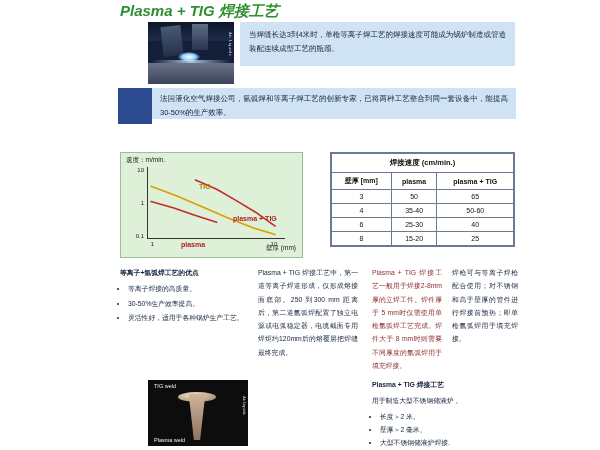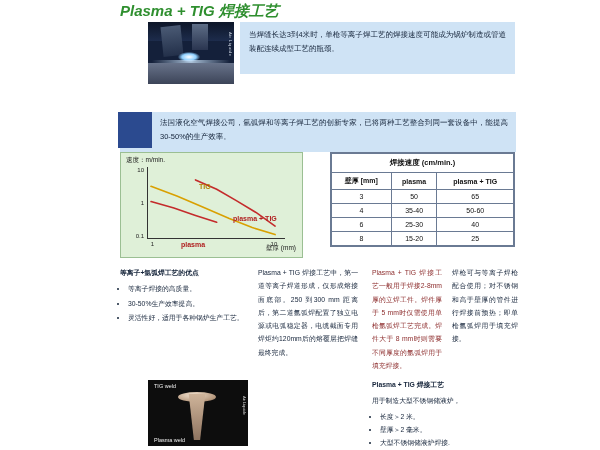--- a/index.html
+++ b/index.html
@@ -59,33 +59,33 @@
   .vcaption {
     position: absolute; right: 1px; top: 10px;
     font-size: 4px; color: #cfd8e6;
     writing-mode: vertical-rl;
     letter-spacing: .5px;
   }
 
   
   .intro-box {
     position: absolute; left: 240px; top: 22px;
-    width: 275px; height: 52px;
+    width: 275px; height: 44px;
     background: #cfe3f5;
     padding: 6px 9px;
     font-size: 7.5px;
     line-height: 1.85;
     color: #15243a;
     text-align: justify;
   }
 
   
   .band2 {
-    position: absolute; left: 120px; top: 112px;
-    width: 396px; height: 40px;
+    position: absolute; left: 120px; top: 88px;
+    width: 396px; height: 31px;
     background: #cfe3f5;
   }
   .band2 .swatch {
     position: absolute; left: -2px; top: 0px;
     width: 34px; height: 36px;
     background: #2b4a8f;
   }
   .band2 .txt {
     position: absolute; left: 40px; top: 4px; right: 8px;
     font-size: 7.5px; line-height: 1.9; color: #15243a;

